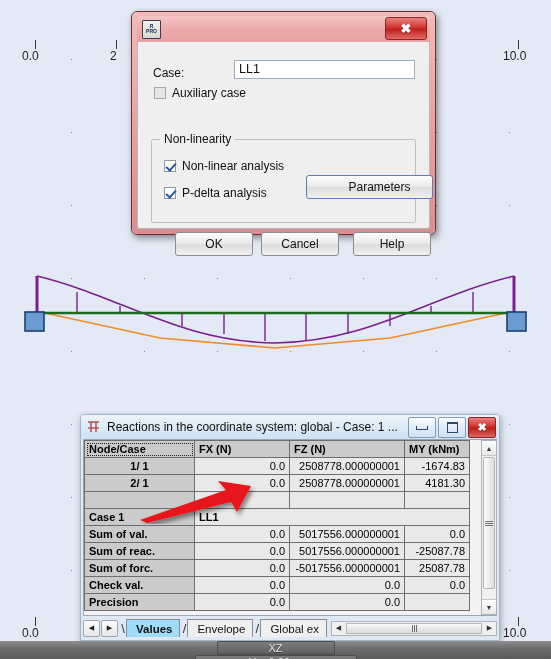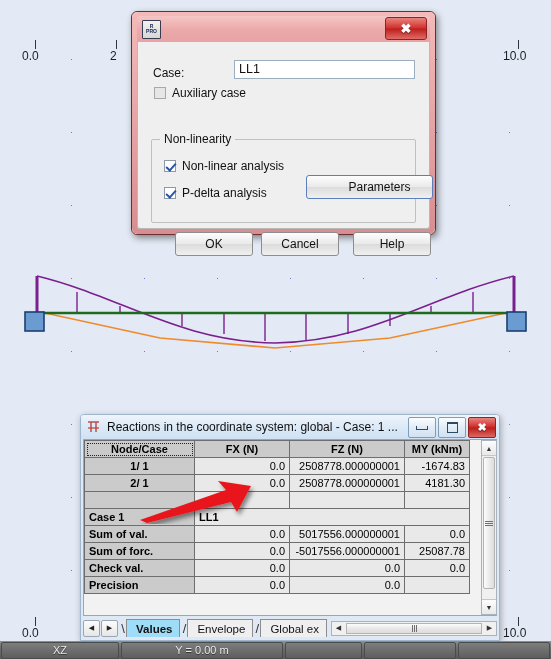--- a/index.html
+++ b/index.html
@@ -116,21 +116,21 @@
     display:flex;align-items:center;justify-content:center;cursor:pointer;
   }
   .wbtn.close{background:linear-gradient(#e8837f,#cf2b28 48%,#ba1d1a 52%,#dd6964);border-color:#8d2320;
     color:#fff;font-size:11px;font-weight:bold;text-shadow:0 1px 1px rgba(0,0,0,.5);}
   .wbtn .minglyph{width:10px;height:3px;border:1px solid #2b4a68;border-top:none;}
   .wbtn .maxglyph{width:9px;height:8px;border:1px solid #2b4a68;border-top-width:2px;}
 
   #grid-area{position:absolute;left:2px;top:24px;right:2px;bottom:24px;background:#f2f2f2;border:1px solid #9aa6b2;box-sizing:border-box;overflow:hidden;}
   table.rtab{border-collapse:collapse;table-layout:fixed;width:385px;font-size:11px;color:#000;}
   table.rtab th,table.rtab td{border:1px solid #6e6e6e;height:17px;padding:0 4px;box-sizing:border-box;overflow:hidden;white-space:nowrap;}
-  table.rtab th{background:#cbcbcb;font-weight:bold;text-align:center;font-size:11px;}
+  table.rtab th{background:#cbcbcb;font-weight:bold;text-align:left;font-size:11px;}
   table.rtab th.hdr0{background:#cbcbcb;outline:1px dotted #222;outline-offset:-3px;}
   td.rowhdr{background:#cbcbcb;font-weight:bold;text-align:center;}
   td.rowhdr.lft{text-align:left;}
   td.num{background:#e9e9e9;text-align:right;}
   td.val{background:#e9e9e9;text-align:left;font-weight:bold;}
   td.blank{background:#e9e9e9;}
   .vscroll{
     position:absolute;right:2px;top:25px;width:16px;bottom:25px;
     background:#f0f0f0;border:1px solid #a9b3bd;box-sizing:border-box;
   }
@@ -164,21 +164,21 @@
     display:flex;align-items:center;justify-content:center;}
   .hthumb .grip{width:5px;height:7px;background:repeating-linear-gradient(90deg,#6f6f6f 0 1px,transparent 1px 2px);}
 
   
   #annot-arrow{position:absolute;left:138px;top:478px;width:122px;height:46px;pointer-events:none;}
 
   
   #statusbar{
     position:absolute;left:0;bottom:0;width:551px;height:18px;
     background:linear-gradient(#8f8f8f,#6d6d6d 40%,#5a5a5a);
-    display:flex;align-items:center;overflow:hidden;
+    display:flex;align-items:center;overflow:hidden;flex-direction:column;
   }
   #statusbar .cell{
     height:15px;margin:0 1px;padding:0 10px;border:1px solid #4b4b4b;border-radius:2px;
     background:linear-gradient(#7d7d7d,#5e5e5e);
     color:#e9e9e9;font-size:11px;display:flex;align-items:center;justify-content:center;
     text-shadow:0 1px 0 rgba(0,0,0,.5);white-space:nowrap;
   }
   #statusbar .spacer{flex:1;}
 </style>
 </head>
@@ -323,20 +323,26 @@
           <td class="rowhdr lft">Case 1</td>
           <td class="val" colspan="3">LL1</td>
         </tr>
         <tr>
           <td class="rowhdr lft">Sum of val.</td>
           <td class="num">0.0</td>
           <td class="num">5017556.000000001</td>
           <td class="num">0.0</td>
         </tr>
         <tr>
+          <td class="rowhdr lft">Sum of reac.</td>
+          <td class="num">0.0</td>
+          <td class="num">5017556.000000001</td>
+          <td class="num">-25087.78</td>
+        </tr>
+        <tr>
           <td class="rowhdr lft">Sum of forc.</td>
           <td class="num">0.0</td>
           <td class="num">-5017556.000000001</td>
           <td class="num">25087.78</td>
         </tr>
         <tr>
           <td class="rowhdr lft">Check val.</td>
           <td class="num">0.0</td>
           <td class="num">0.0</td>
           <td class="num">0.0</td>

